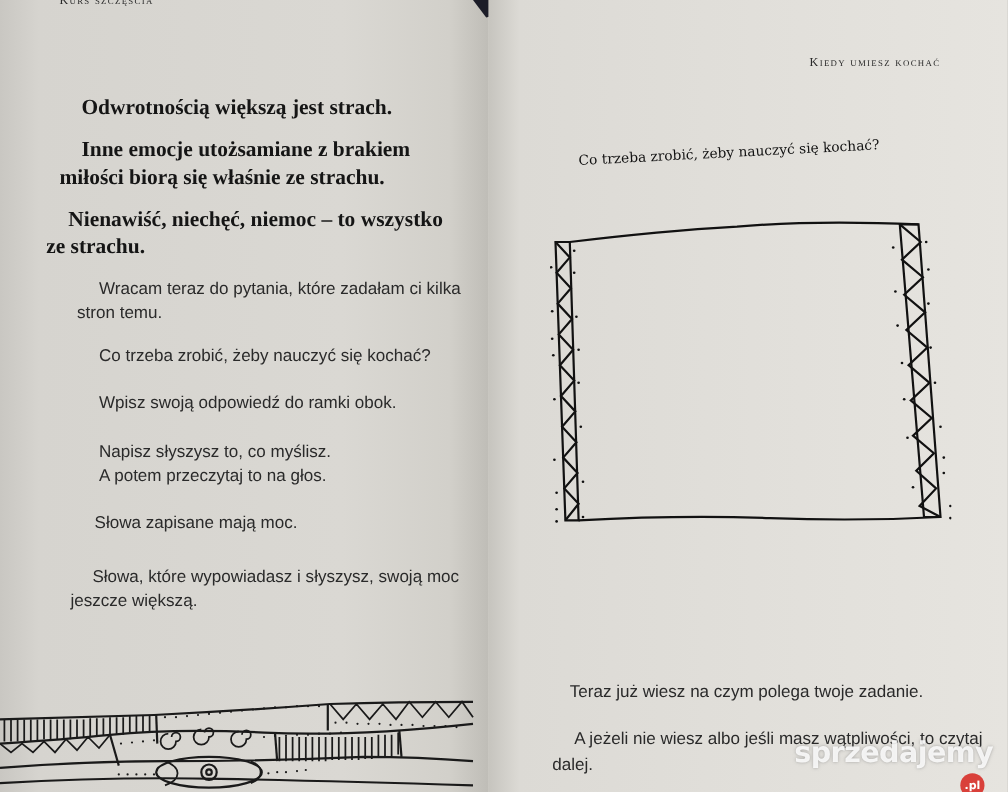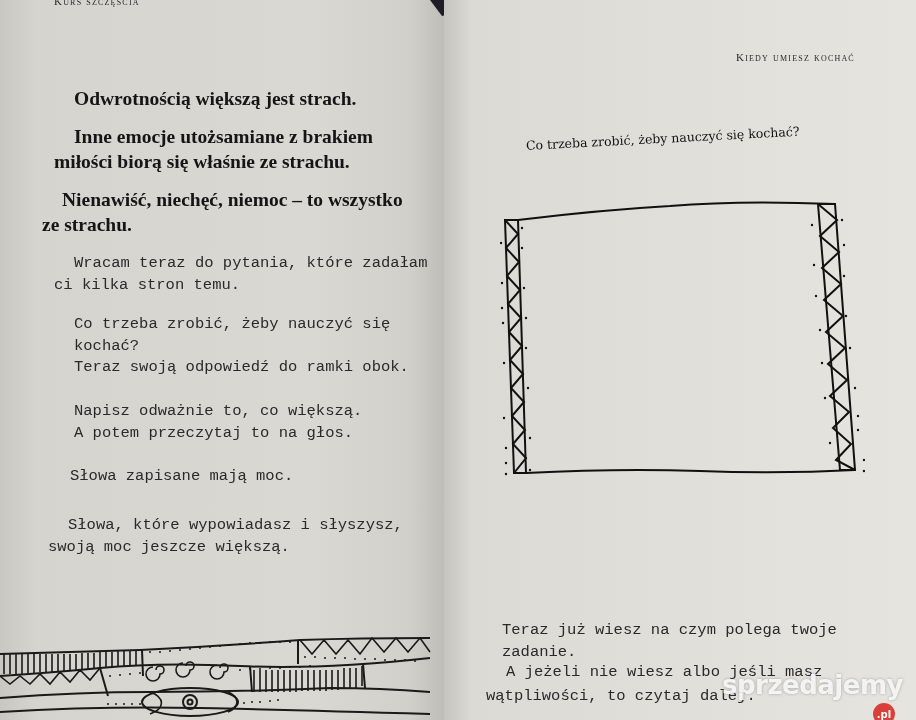--- a/index.html
+++ b/index.html
@@ -29,23 +29,24 @@
     color: #2a2a2a;
   }
   .rh-left { left: 54px; top: -5px; }
   .rh-right { left: 736px; top: 4px; }
   .bold-p {
     position: absolute; font-family: "Liberation Serif", serif;
     font-weight: bold; font-size: 19.5px; line-height: 25px; color: #151515;
     width: 370px;
   }
   .reg-p {
-    position: absolute; font-family: Liberation Mono, monospace;
+    position: absolute; font-family: Liberation Sans, sans-serif;
     font-size: 15.5px; line-height: 22px; color: #2a2a2a;
     width: 380px;
+    margin-left: 16px;
   }
   .indent { text-indent: 20px; }
   .rq {
     position: absolute; left: 526px; top: 138px;
     font-family: "DejaVu Serif", serif; font-size: 12.5px;
     color: #111; transform: rotate(-3deg); transform-origin: left;
   }
   .drawing { position: absolute; }
   .watermark {
     position: absolute; left: 722px; top: 670px;
@@ -66,22 +67,22 @@
 
 <div class="page page-left">
   <div class="running-head rh-left">Kurs szczęścia</div>
 
   <div class="bold-p indent" style="left:54px; top:86px;">Odwrotnością większą jest strach.</div>
   <div class="bold-p indent" style="left:54px; top:124px;">Inne emocje utożsamiane z brakiem miłości biorą się właśnie ze strachu.</div>
   <div class="bold-p indent" style="left:42px; top:187px;">Nienawiść, niechęć, niemoc – to wszystko ze strachu.</div>
 
   <div class="reg-p indent" style="left:54px; top:252px;">Wracam teraz do pytania, które zadałam ci kilka stron temu.</div>
   <div class="reg-p" style="left:74px; top:313px;">Co trzeba zrobić, żeby nauczyć się kochać?</div>
-  <div class="reg-p" style="left:74px; top:356px;">Teraz swoją odpowiedź do ramki obok.</div>
-  <div class="reg-p" style="left:74px; top:400px;">Napisz odważnie to, co większą.</div>
+  <div class="reg-p" style="left:74px; top:356px;">Wpisz swoją odpowiedź do ramki obok.</div>
+  <div class="reg-p" style="left:74px; top:400px;">Napisz słyszysz to, co myślisz.</div>
   <div class="reg-p" style="left:74px; top:422px;">A potem przeczytaj to na głos.</div>
   <div class="reg-p" style="left:70px; top:465px;">Słowa zapisane mają moc.</div>
   <div class="reg-p indent" style="left:48px; top:514px;">Słowa, które wypowiadasz i słyszysz, swoją moc jeszcze większą.</div>
 
   <svg class="drawing" style="left:0; top:618px;" width="440" height="100" viewBox="0 0 440 100">
     <g fill="none" stroke="#1a1a1a" stroke-width="2">
       <path d="M0 36 Q80 34 140 32 Q220 28 300 22 Q360 20 430 20"></path>
       <path d="M0 58 Q60 54 100 50 Q160 44 240 48 Q320 52 430 40"></path>
       <path d="M0 80 Q80 74 150 74 Q240 74 330 70 Q380 70 430 74"></path>
       <path d="M0 94 Q100 88 200 90 Q300 92 430 96"></path>

